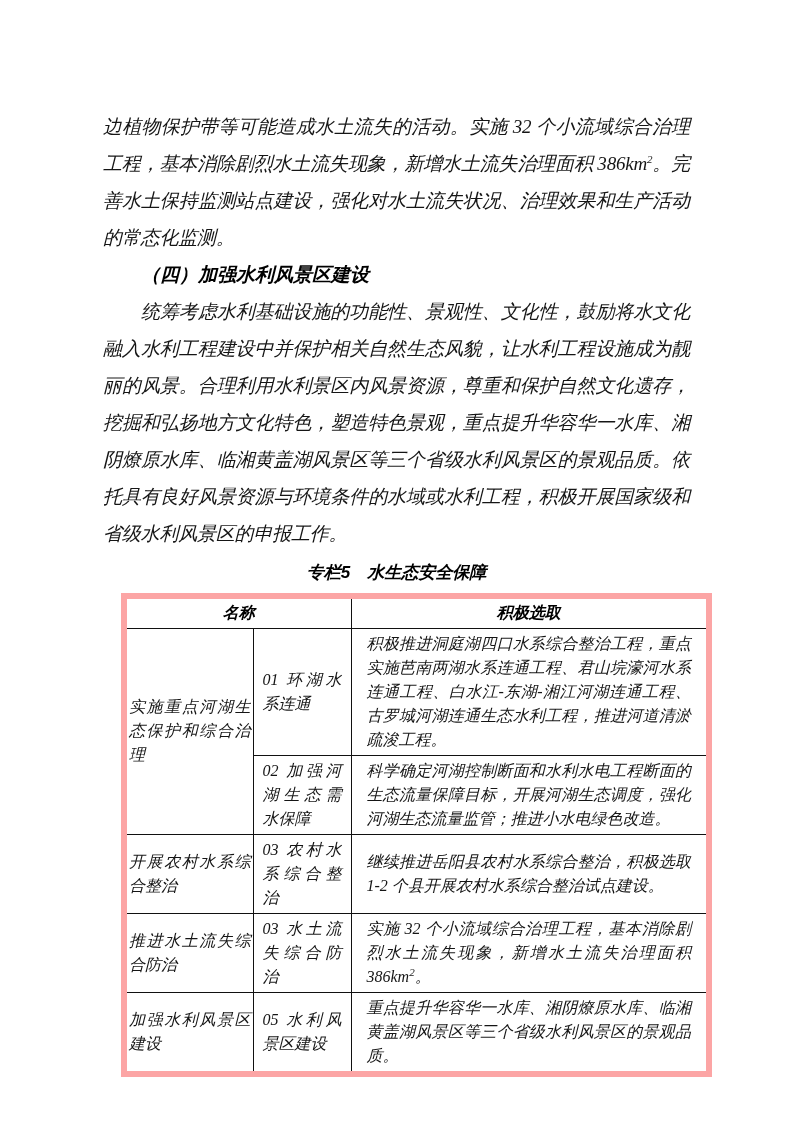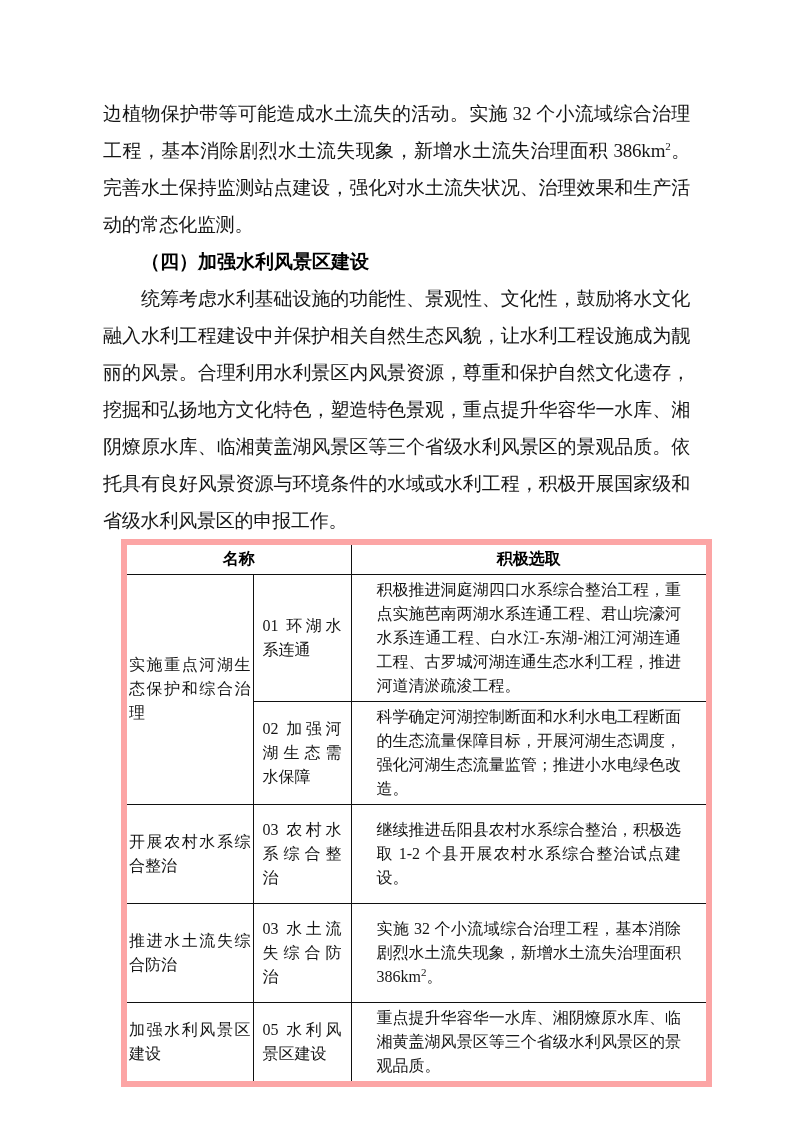--- a/index.html
+++ b/index.html
@@ -5,21 +5,21 @@
   * { margin:0; padding:0; box-sizing:border-box; }
   html,body { background:#ffffff; }
   .page {
     position:relative;
     width:793px; height:1122px;
     background:#ffffff;
     color:#1a1a1a;
     font-family:"Liberation Serif","DejaVu Serif",serif;
     overflow:hidden;
   }
-  .content { position:absolute; left:103px; top:95px; width:587px; }
+  .content { position:absolute; left:103px; top:108px; width:587px;font-style:italic; }
   .para {
     font-size:19px;
     line-height:37px;
     text-align:justify;
     letter-spacing:-0.2px;
     color:#151515;
   }
   .para.indent { text-indent:2em; }
   .heading {
     font-family:"Liberation Sans","DejaVu Sans",sans-serif;
@@ -54,40 +54,41 @@
     border:1px solid #111111;
     vertical-align:middle;
   }
   table.box th {
     height:32px;
     font-weight:bold;
     text-align:center;
     color:#000000;
   }
   td.c1 { padding:3px 2px; text-align:justify; }
-  td.c2 { padding:13px 9px; text-align:justify; }
-  td.c3 { padding:3px 25px; text-align:justify; }
+  td.c2 { padding:3px 9px; text-align:justify; }
+  td.c3 { padding:3px 15px; text-align:justify; }
   tr.r1 > td { height:110px; }
   tr.r2 > td { height:76px; }
   tr.r3 > td { height:58px; }
   tr.r4 > td { height:54px; }
   tr.r5 > td { height:58px; }
 </style>
 </head>
 <body>
 
 <div class="page">
   <div class="content">
 
     <p class="para"><span>边植物保护带等可能造成水土流失的活动。实施 32 个小流域综合治理工程，基本消除剧烈水土流失现象，新增水土流失治理面积 386km</span><sup class="km">2</sup><span>。完善水土保持监测站点建设，强化对水土流失状况、治理效果和生产活动的常态化监测。</span></p>
 
     <h3 class="heading">（四）加强水利风景区建设</h3>
 
     <p class="para indent">统筹考虑水利基础设施的功能性、景观性、文化性，鼓励将水文化融入水利工程建设中并保护相关自然生态风貌，让水利工程设施成为靓丽的风景。合理利用水利景区内风景资源，尊重和保护自然文化遗存，挖掘和弘扬地方文化特色，塑造特色景观，重点提升华容华一水库、湘阴燎原水库、临湘黄盖湖风景区等三个省级水利风景区的景观品质。依托具有良好风景资源与环境条件的水域或水利工程，积极开展国家级和省级水利风景区的申报工作。</p>
 
+    <div class="table-title">专栏5　水生态安全保障</div>
 
     <table class="box">
       <colgroup>
         <col style="width:129px">
         <col style="width:98px">
         <col style="width:358px">
       </colgroup>
       <tbody>
           <tr>
         <th colspan="2">名称</th>

